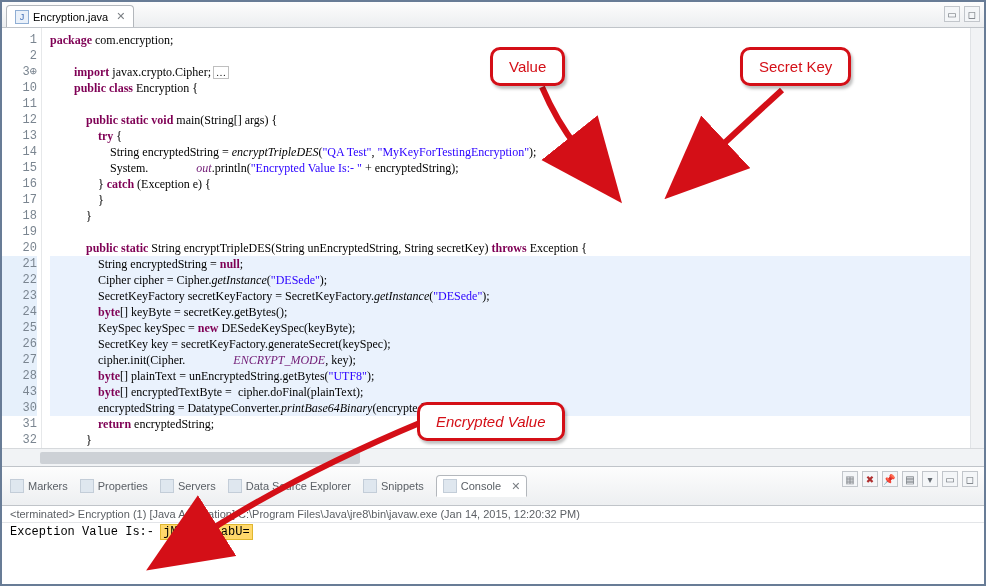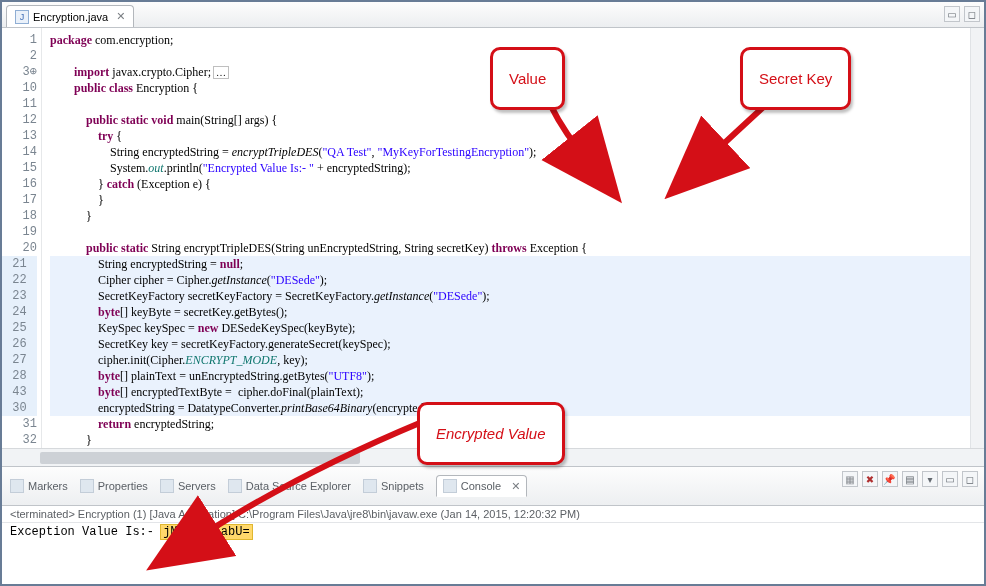--- a/index.html
+++ b/index.html
@@ -50,37 +50,37 @@
       border-right: 1px solid #e6e8ea;
       padding: 4px 4px 4px 0;
       text-align: right;
       font-family: Consolas, "Courier New", monospace;
       font-size: 12px;
       line-height: 16px;
       color: #7a8590;
       user-select: none;
     }
     .gutter .lnwrap { position:relative; height:16px; }
-    .gutter .hl { background:#e6f0fb;text-align:center; }
+    .gutter .hl { background:#e6f0fb; }
     .code {
       flex: 1;
       font-family: Liberation Serif, serif;
       font-size: 12px;
       line-height: 16px;
       padding: 4px 8px;
       white-space: pre;
       overflow: auto;
       position: relative;
     }
     .code .row { height:16px; }
     .code .hlrow { background:#eaf2fd; }
     .kw { color:#7f0055; font-weight:bold; }
     .str { color:#2a00ff; }
     .mtd-i { font-style: italic; }
-    .fld { color:#0f766e; font-style: italic; }
+    .fld { color:#701a75; font-style: italic; margin-left: 48px; }
     .imp-box { border:1px solid #bfbfbf; padding:0 2px; font-size:10px; margin-left:2px;}
     .hscroll {
       height: 18px;
       border-top: 1px solid #d6d9dc;
       background: #f1f3f5;
       position: relative;
     }
     .hscroll-thumb {
       position:absolute; left:38px; top:3px; height:12px; width:320px;
       background: #cdd1d6; border-radius:2px;
@@ -106,21 +106,21 @@
       font-size: 12px;
       padding: 2px 8px 6px 8px;
     }
     .console-out .enc-hl { background:#ffd86b; outline:1px solid #e0b730; padding:0 2px;}
     
     .callout {
       position:absolute;
       background:#fff;
       border:3px solid #d40f17;
       border-radius:10px;
-      padding:20px 16px;
+      padding:8px 16px;
       font-family: Arial, sans-serif;
       font-size:15px;
       color:#d40f17;
       box-shadow: 2px 3px 3px rgba(0,0,0,0.25);
       z-index: 50;
       text-align: center;
     }
     .arrow-svg { position:absolute; z-index:40; pointer-events:none; overflow:visible; }
     .vscroll-strip { position:absolute; right:0; top:26px; width:14px; height:420px; background:#f1f3f5; border-left:1px solid #e0e3e6;}
   </style>

